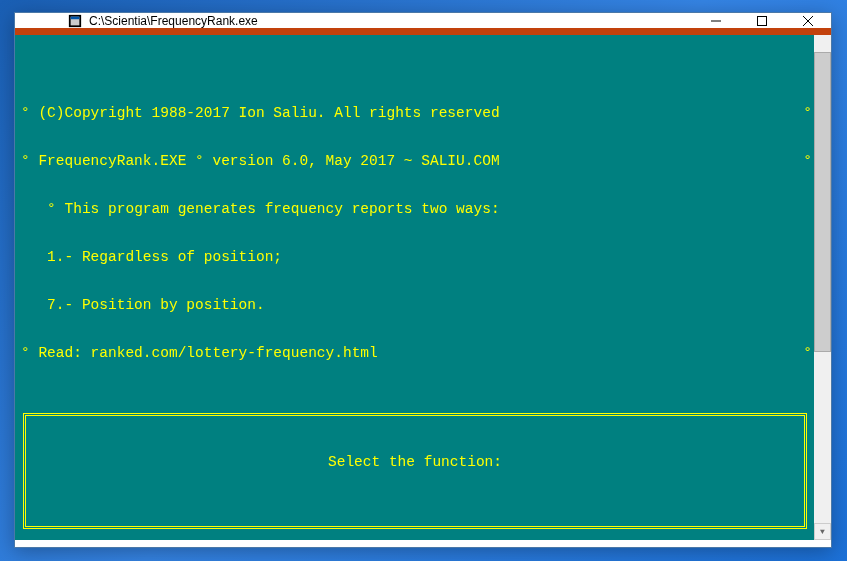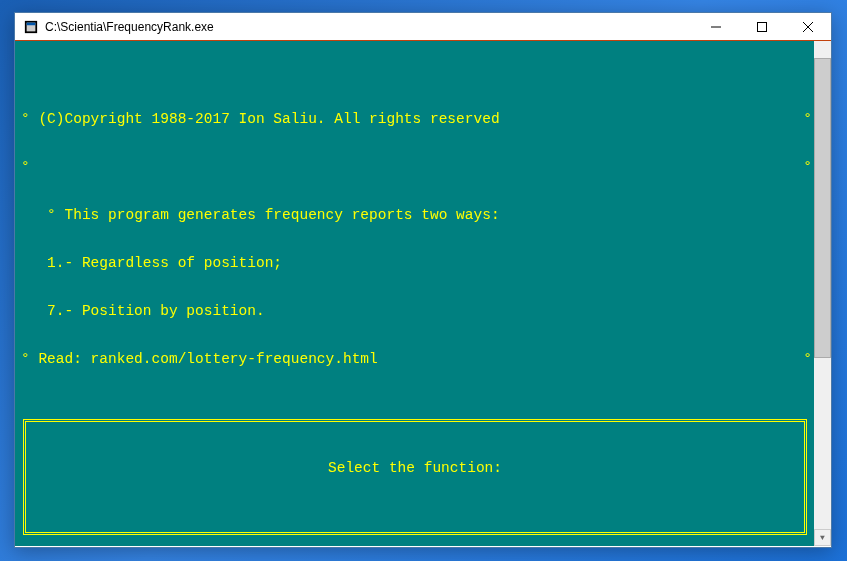--- a/index.html
+++ b/index.html
@@ -15,25 +15,26 @@
     position: absolute;
     left: 14px;
     top: 12px;
     width: 818px;
     height: 536px;
     background: #fff;
     border: 1px solid #4a78a8;
     box-shadow: 0 4px 20px rgba(0,0,0,0.3);
   }
   .titlebar {
-    height: 28px;
+    height: 22px;
     background: #fff;
     display: flex;
     align-items: center;
-    border-bottom: 1px solid #c2410c;
+    border-bottom: 7px solid #c2410c;
+    padding-left: 44px;
   }
   .titlebar-icon {
     width: 16px;
     height: 16px;
     margin-left: 8px;
     margin-right: 6px;
     display: inline-flex;
     align-items: center;
     justify-content: center;
   }
@@ -142,21 +143,21 @@
             <line x1="0" y1="0" x2="10" y2="10"></line>
             <line x1="10" y1="0" x2="0" y2="10"></line>
           </svg>
       </div>
     </div>
   </div>
 
   <div class="console">
     <div class="console-inner">
       <div class="intro-line"><span class="deg">°</span><span> </span><span class="txt">(C)Copyright 1988-2017 Ion Saliu. All rights reserved</span><span class="pad"></span><span class="deg">°</span></div>
-      <div class="intro-line"><span class="deg">°</span><span> </span><span class="pad"></span><span class="deg">°</span></div>
+      <div class="intro-line"><span class="deg">°</span><span> </span><span class="txt">FrequencyRank.EXE ° version 6.0, May 2017 ~ SALIU.COM</span><span class="pad"></span><span class="deg">°</span></div>
       <div class="intro-line"><span>   </span><span class="deg">°</span><span> </span><span class="txt">This program generates frequency reports two ways:</span></div>
       <div class="intro-line"><span>   </span><span class="txt">1.- Regardless of position;</span></div>
       <div class="intro-line"><span>   </span><span class="txt">7.- Position by position.</span></div>
       <div class="intro-line"><span class="deg">°</span><span> </span><span class="txt">Read: ranked.com/lottery-frequency.html</span><span class="pad"></span><span class="deg">°</span></div>
 
       <div class="menu-box">
         <div class="menu-title">Select the function:</div>
         
       </div>
     </div>

